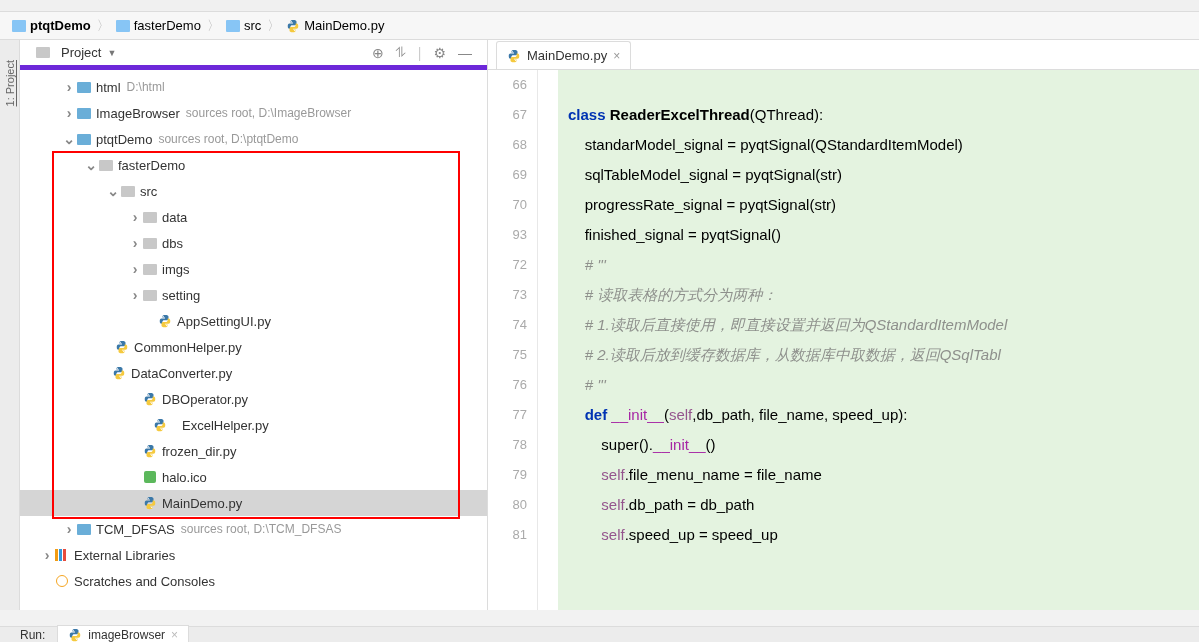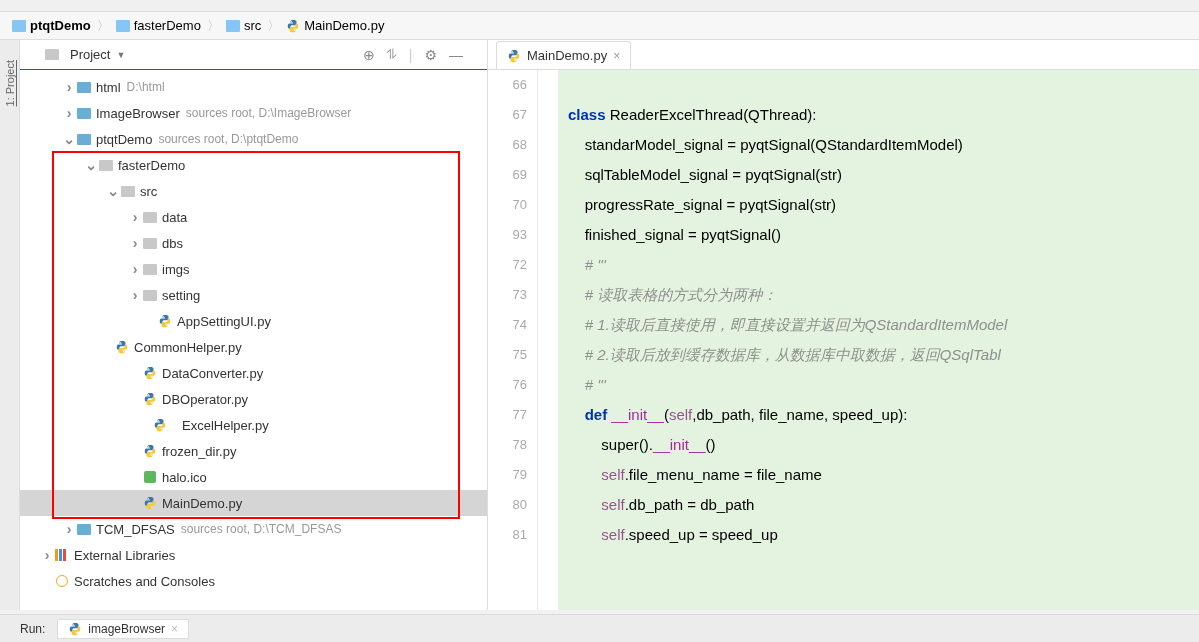--- a/index.html
+++ b/index.html
@@ -13,21 +13,21 @@
 .folder-icon { width: 14px; height: 12px; background: #87c5f5; border-radius: 1px; display: inline-block; position: relative; }
 .py-icon { width: 14px; height: 14px; display: inline-flex; align-items: center; justify-content: center; }
 .py-icon svg { width: 14px; height: 14px; }
 
 .main-area { display: flex; height: 570px; }
 
 .left-gutter { width: 20px; background: #ececec; border-right: 1px solid #dcdcdc; display: flex; flex-direction: column; align-items: center; padding-top: 20px; }
 .left-gutter-label { writing-mode: vertical-rl; transform: rotate(180deg); font-size: 11px; color: #666; text-decoration: underline; cursor: pointer; }
 
 .project-panel { width: 468px; background: #fff; border-right: 1px solid #dcdcdc; display: flex; flex-direction: column; }
-.project-header { height: 30px; border-bottom: 1px solid #6d28d9; display: flex; align-items: center; padding: 0 24px; justify-content: space-between; }
+.project-header { height: 30px; border-bottom: 5px solid #6d28d9; display: flex; align-items: center; padding: 0 15px; justify-content: space-between; }
 .project-header-left { display: flex; align-items: center; gap: 6px; }
 .project-header-title { font-size: 13px; }
 .project-header-right { display: flex; align-items: center; gap: 12px; color: #888; }
 .project-header-right span { cursor: pointer; font-size: 14px; }
 
 .tree { flex: 1; overflow: auto; padding: 4px 0; position: relative; }
 .tree-row { display: flex; align-items: center; height: 26px; padding-left: 8px; cursor: pointer; white-space: nowrap; }
 .tree-row.selected { background: #d5d5d5; }
 .tree-arrow { width: 14px; display: inline-block; color: #888; font-size: 10px; text-align: center; }
 .tree-icon { width: 16px; height: 16px; display: inline-flex; align-items: center; justify-content: center; margin-right: 4px; }
@@ -43,27 +43,27 @@
 .editor-panel { flex: 1; background: #fff; display: flex; flex-direction: column; }
 .editor-tabs { height: 30px; border-bottom: 1px solid #dcdcdc; display: flex; align-items: flex-end; padding-left: 8px; }
 .editor-tab { height: 28px; border: 1px solid #dcdcdc; border-bottom: none; background: #fff; display: flex; align-items: center; padding: 0 10px; gap: 6px; font-size: 13px; border-radius: 3px 3px 0 0; }
 .editor-tab .close { color: #999; font-size: 12px; cursor: pointer; }
 
 .code-area { flex: 1; display: flex; overflow: hidden; font-family: "Consolas", "Courier New", monospace; font-size: 15px; }
 .gutter { width: 50px; background: #fff; border-right: 1px solid #e8e8e8; text-align: right; padding-right: 10px; color: #aaa; line-height: 30px; font-size: 13px; }
 .gutter-markers { width: 20px; background: #fff; }
 .code-lines { flex: 1; background: #e4f3e0; line-height: 30px; padding-left: 10px; white-space: pre; overflow: hidden; color: #000; }
 .kw { color: #0033b3; font-weight: bold; }
-.cls { color: #000; }
+.cls { color: #000; font-weight: bold; }
 .cm { color: #8e908c; font-style: italic; }
 .self { color: #94558d; }
 .dunder { color: #a626a4; }
 .builtin { color: #000; }
 
-.bottom-bar { position: absolute; bottom: 0; left: 0; right: 0; height: 28px; background: #ececec; border-top: 1px solid #dcdcdc; display: flex; align-items: center; padding-left: 20px; gap: 12px; font-size: 12px; }
+.bottom-bar { position: absolute; bottom: 0; left: 0; right: 0; height: 16px; background: #ececec; border-top: 1px solid #dcdcdc; display: flex; align-items: center; padding-left: 20px; gap: 12px; font-size: 12px; }
 .bottom-tab { background: #fff; border: 1px solid #dcdcdc; padding: 2px 10px; display: flex; align-items: center; gap: 6px; }
 .bottom-tab .close { color: #bbb; cursor: pointer; }
 
 .chevron-down { font-size: 9px; color: #777; }
 </style>
 </head>
 <body>
 
 <div class="toolbar-top"></div>
 
@@ -202,21 +202,21 @@
           <span class="tree-icon">
             <svg viewBox="0 0 16 16" width="14" height="14">
               <path fill="#3b78a8" d="M8 1c-2 0-3 .5-3 2v1h3v1H4c-1.5 0-2 1-2 3s.5 3 2 3h1V9c0-1.5 1-2 2-2h3c1 0 2-.5 2-2V3c0-1.5-1-2-4-2z"></path>
               <circle cx="6" cy="3" r=".7" fill="#fff"></circle>
               <path fill="#f5c93e" d="M8 15c2 0 3-.5 3-2v-1H8v-1h4c1.5 0 2-1 2-3s-.5-3-2-3h-1v2c0 1.5-1 2-2 2H6c-1 0-2 .5-2 2v2c0 1.5 1 2 4 2z"></path>
               <circle cx="10" cy="13" r=".7" fill="#fff"></circle>
             </svg>
           </span>
           <span class="tree-label">CommonHelper.py</span>
         </div>
-        <div class="tree-row" style="padding-left: 108px;">
+        <div class="tree-row" style="padding-left: 77px;">
           <span class="tree-arrow"></span>
           <span class="tree-icon">
             <svg viewBox="0 0 16 16" width="14" height="14">
               <path fill="#3b78a8" d="M8 1c-2 0-3 .5-3 2v1h3v1H4c-1.5 0-2 1-2 3s.5 3 2 3h1V9c0-1.5 1-2 2-2h3c1 0 2-.5 2-2V3c0-1.5-1-2-4-2z"></path>
               <circle cx="6" cy="3" r=".7" fill="#fff"></circle>
               <path fill="#f5c93e" d="M8 15c2 0 3-.5 3-2v-1H8v-1h4c1.5 0 2-1 2-3s-.5-3-2-3h-1v2c0 1.5-1 2-2 2H6c-1 0-2 .5-2 2v2c0 1.5 1 2 4 2z"></path>
               <circle cx="10" cy="13" r=".7" fill="#fff"></circle>
             </svg>
           </span>
           <span class="tree-label">DataConverter.py</span>

